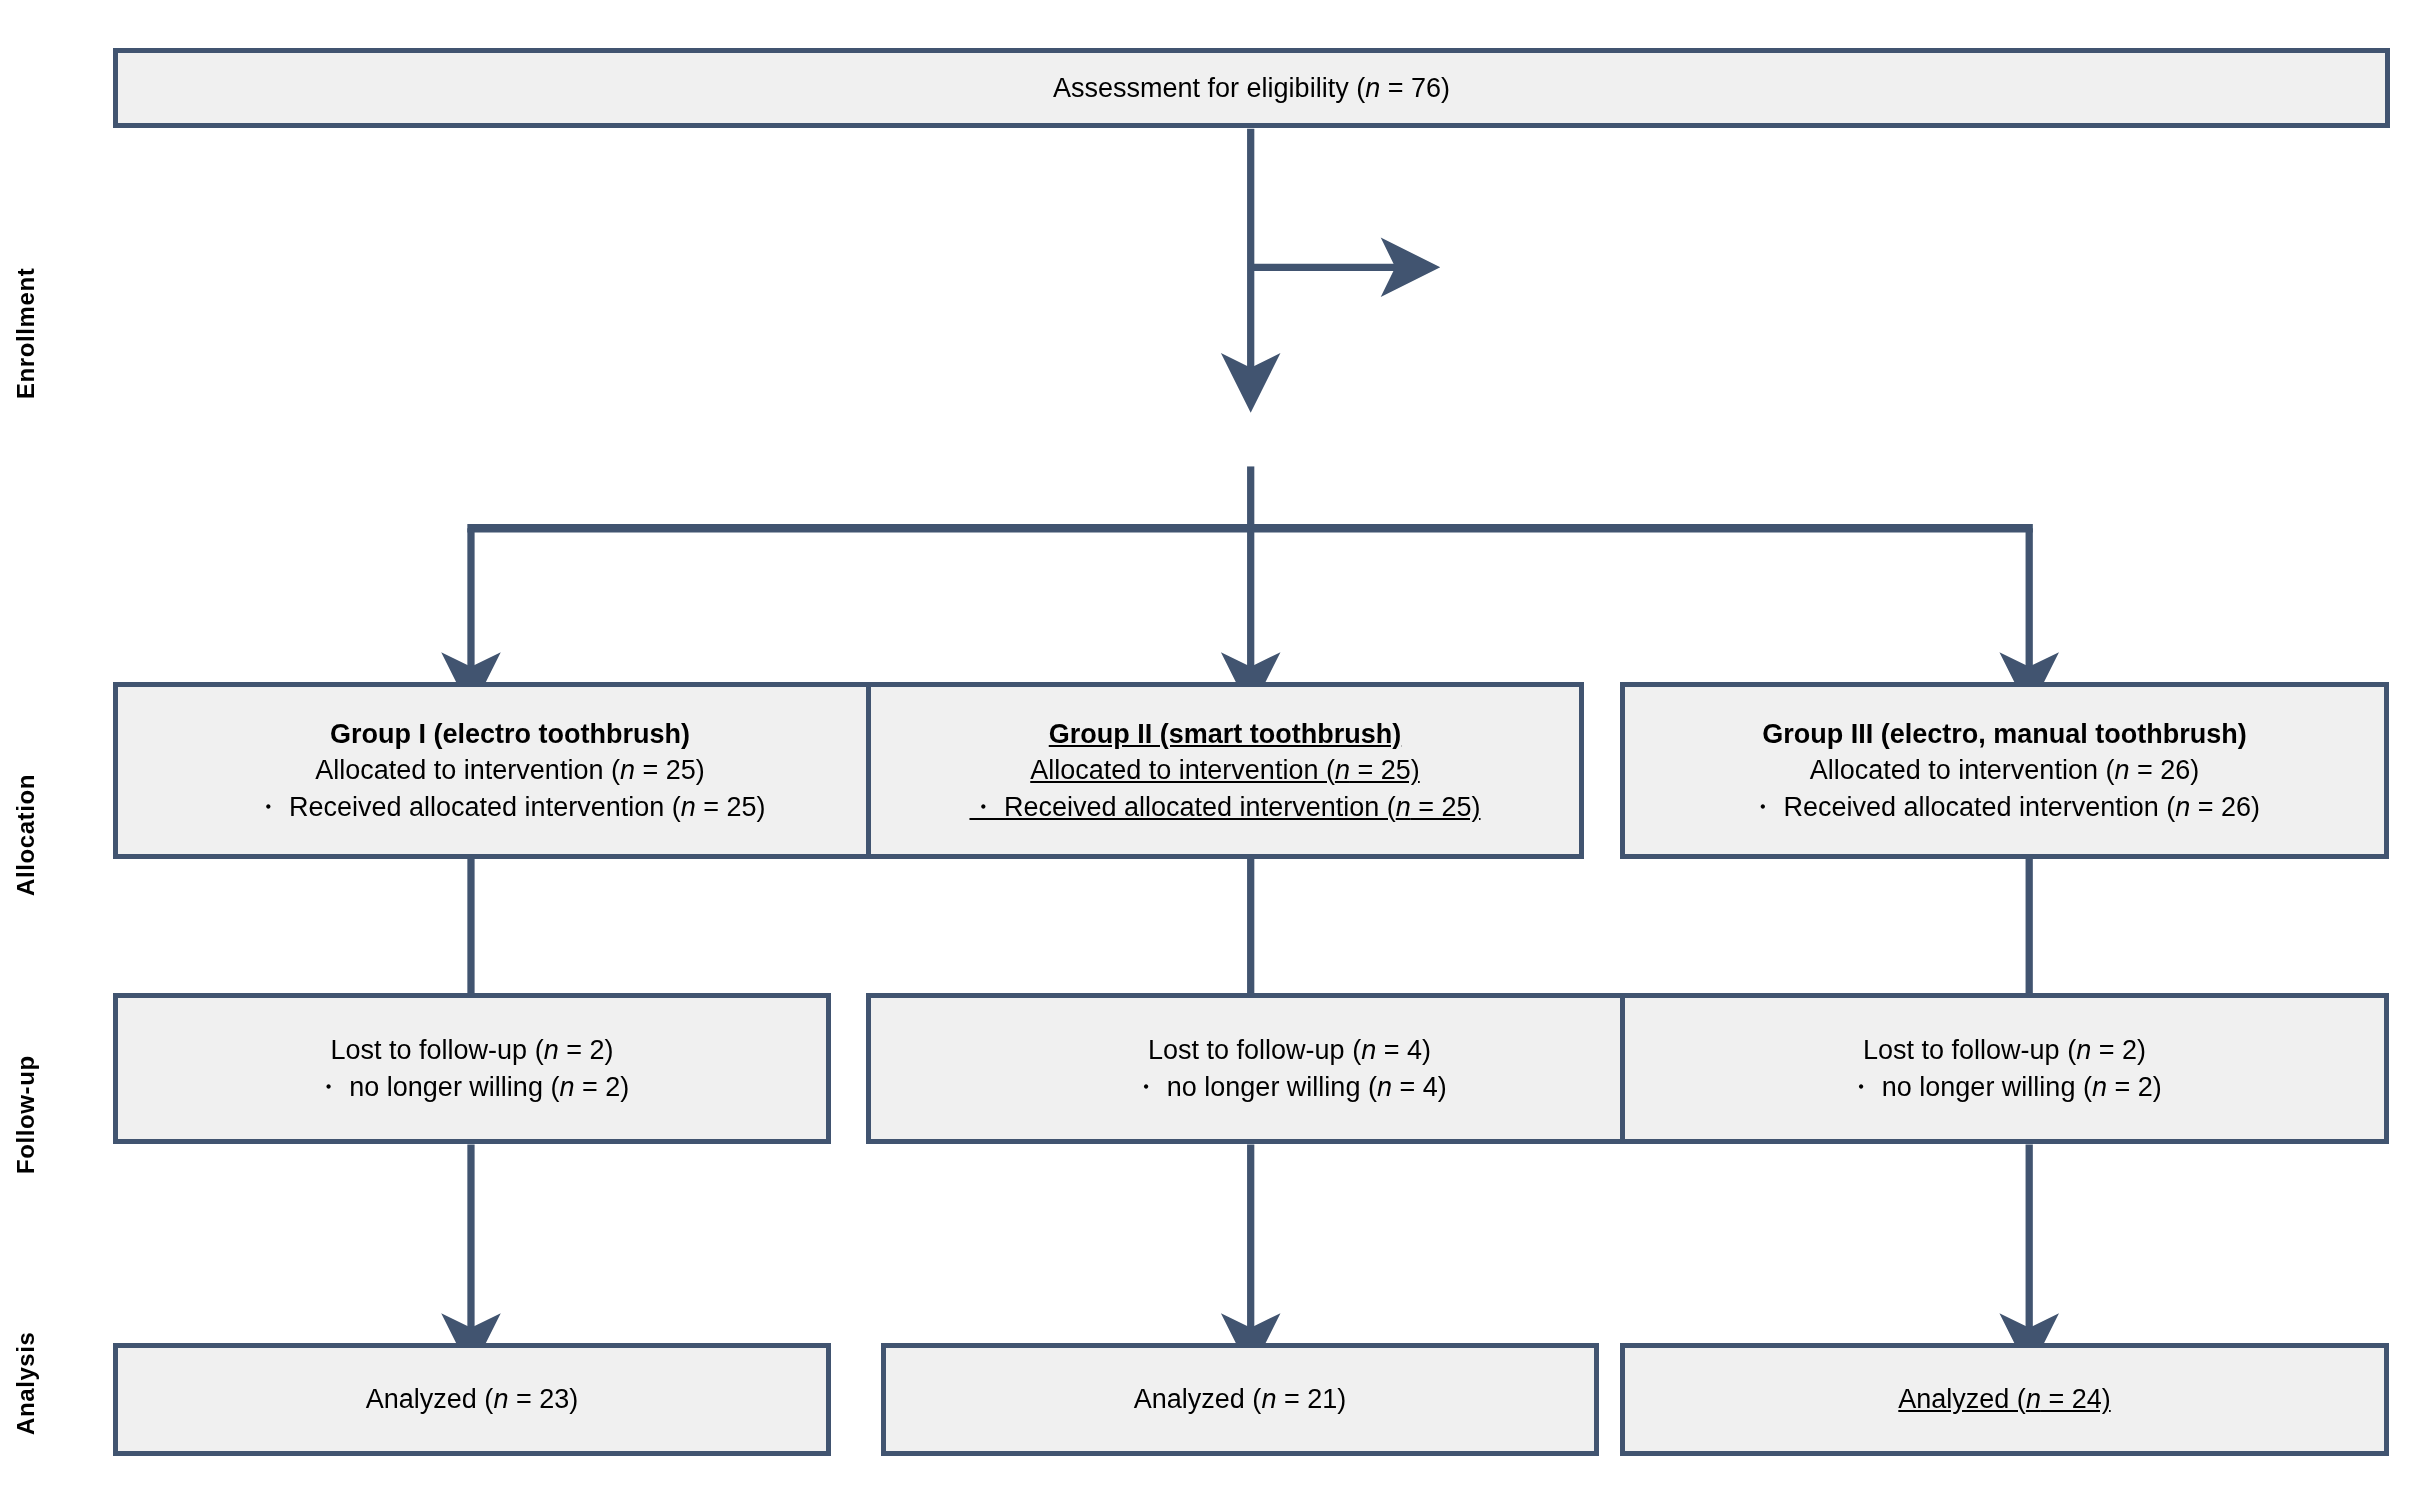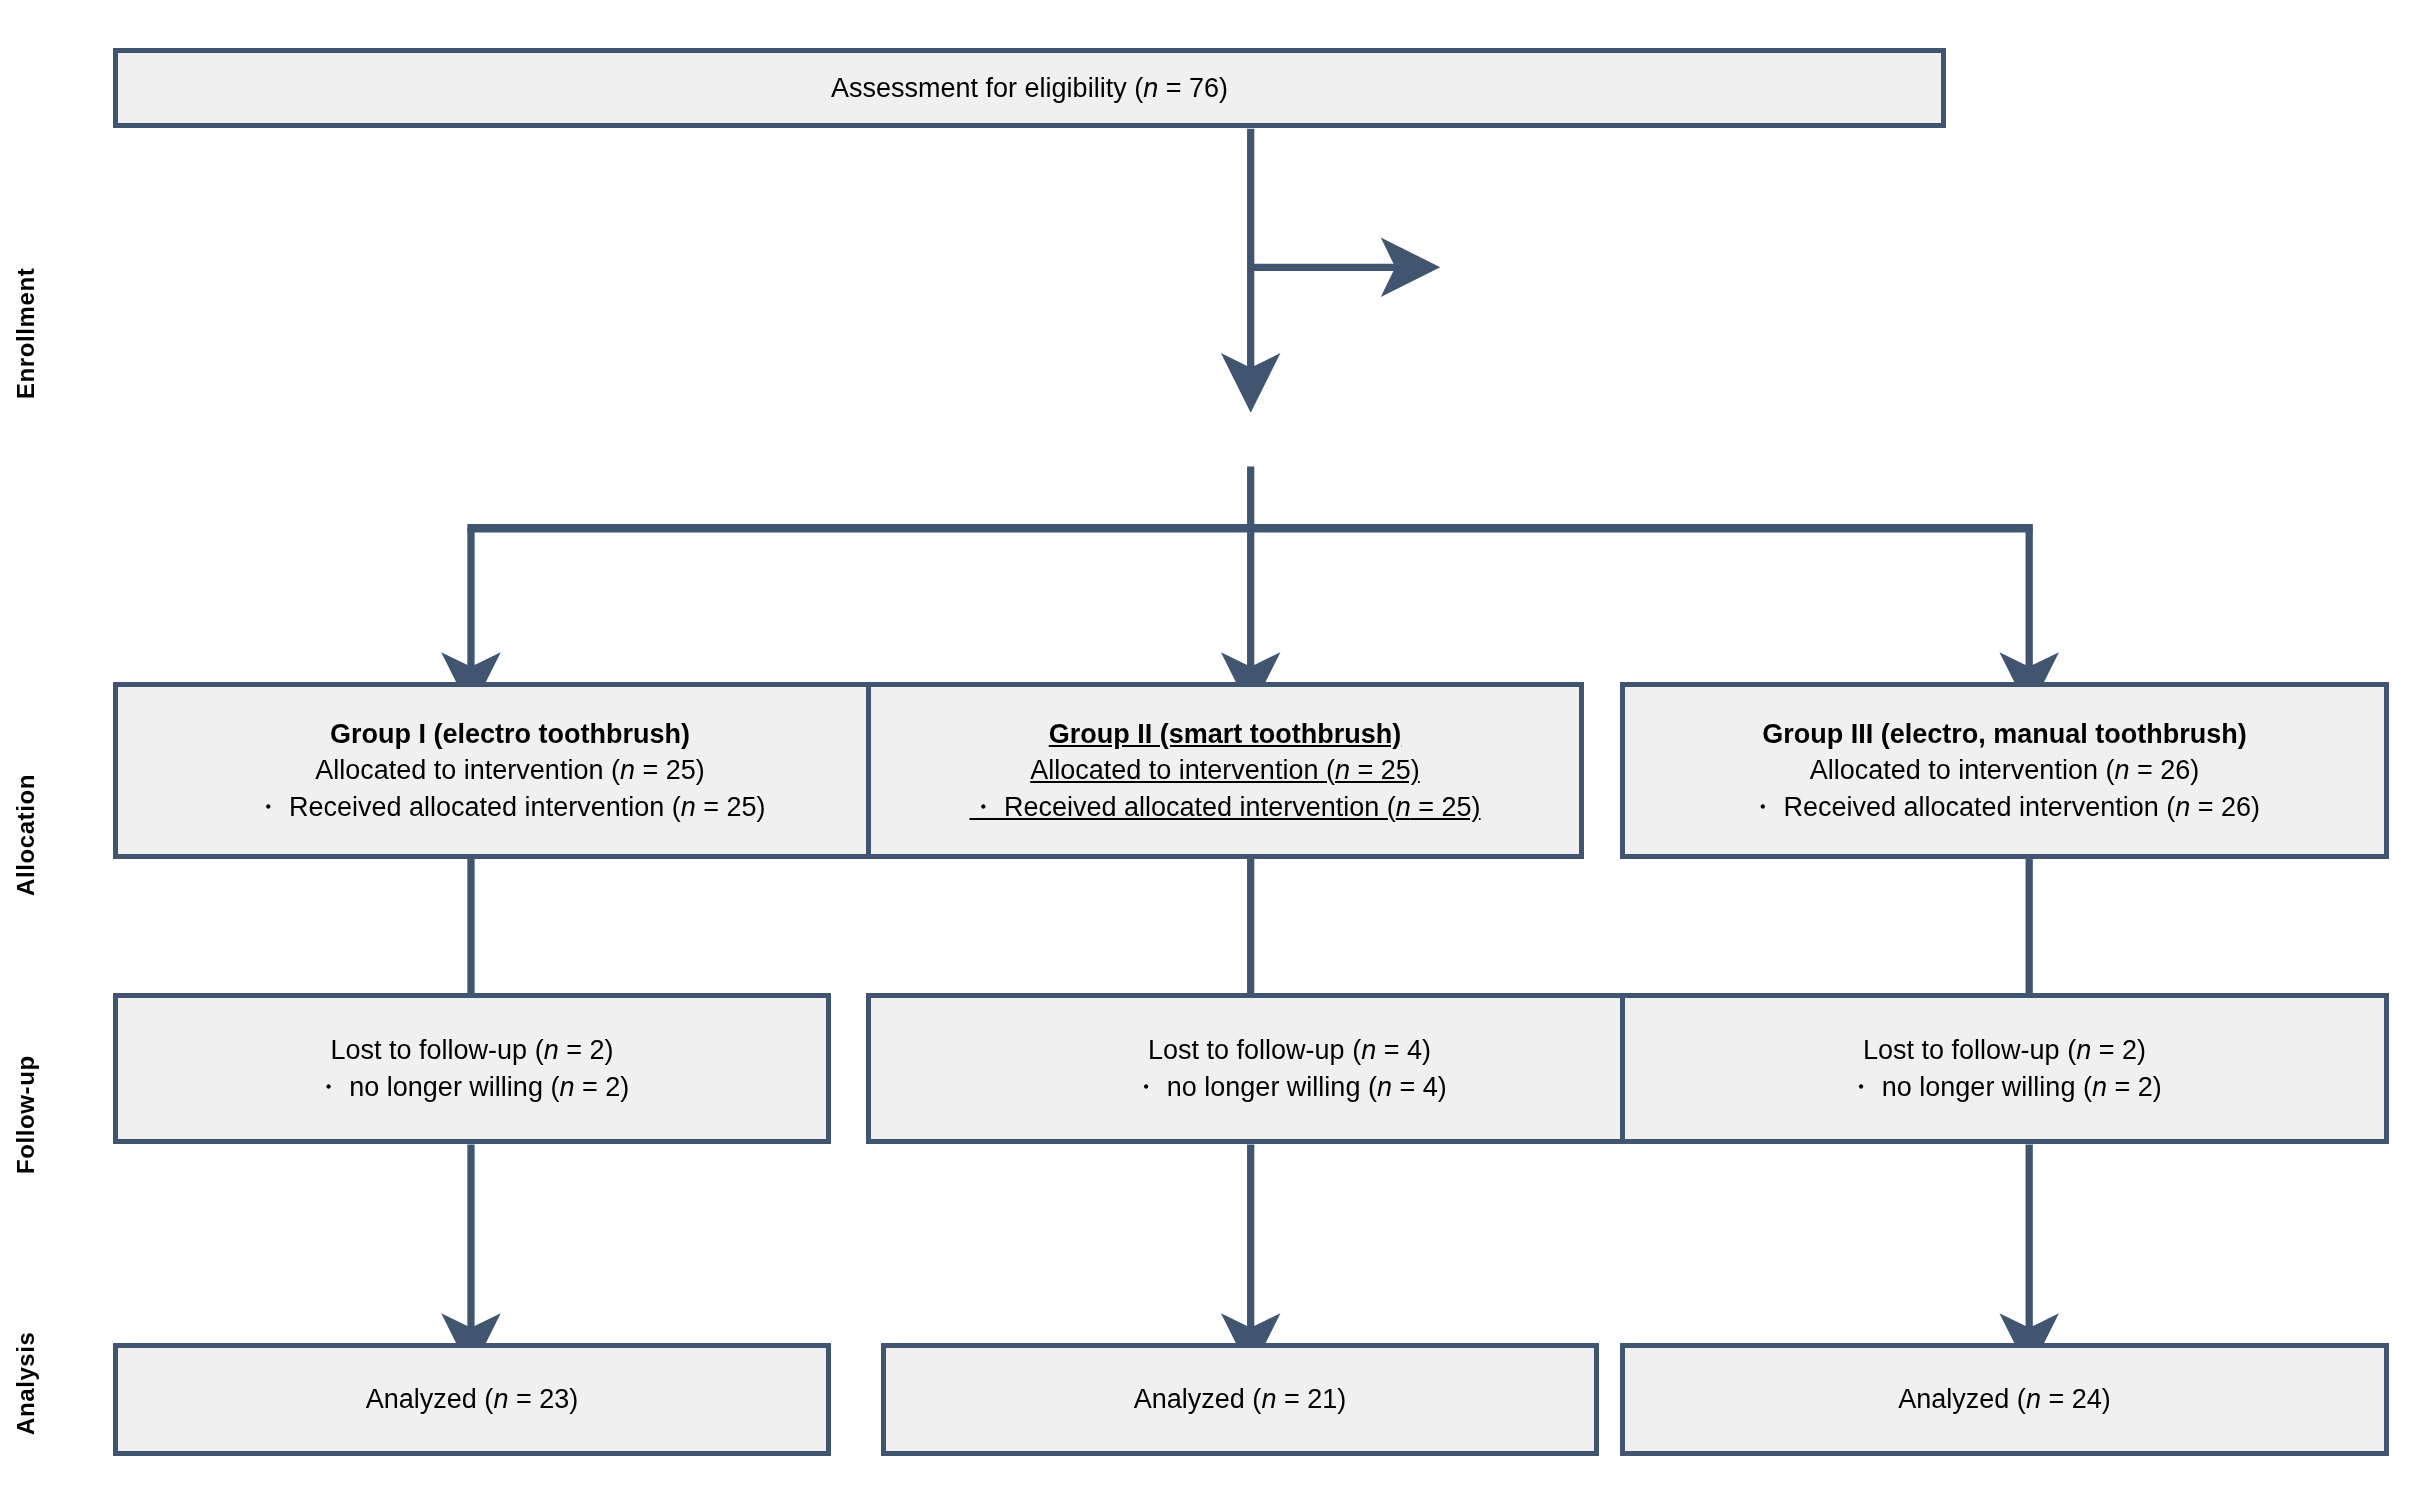--- a/index.html
+++ b/index.html
@@ -90,21 +90,21 @@
     <line x1="778" y1="1890" x2="778" y2="2218" stroke="#415470" stroke-width="12" marker-end="url(#arrowhead)"></line>
     <line x1="2066" y1="1890" x2="2066" y2="2218" stroke="#415470" stroke-width="12" marker-end="url(#arrowhead)"></line>
     <line x1="3352" y1="1890" x2="3352" y2="2218" stroke="#415470" stroke-width="12" marker-end="url(#arrowhead)"></line>
   </svg>
 
   <div class="stage-label" style="left:38px; top:375px;">Enrollment</div>
   <div class="stage-label" style="left:38px; top:872px;">Allocation</div>
   <div class="stage-label" style="left:38px; top:1150px;">Follow-up</div>
   <div class="stage-label" style="left:38px; top:1411px;">Analysis</div>
 
-  <div class="flow-box" style="left:113px; top:48px; width:1833px; height:80px;justify-content:center;">
+  <div class="flow-box" style="left:113px; top:48px; width:2277px; height:80px;justify-content:center;">
       <span class="line">Assessment for eligibility (<em>n</em> = 76)</span>
     </div>
 
 
 
   <div class="flow-box" style="left:113px; top:682px; width:794px; height:177px;">
       <span class="line bold">Group I (electro toothbrush)</span>
       <span class="line">Allocated to intervention (<em>n</em> = 25)</span>
       <span class="line">・ Received allocated intervention (<em>n</em> = 25)</span>
     </div>
@@ -137,18 +137,18 @@
     </div>
 
   <div class="flow-box" style="left:113px; top:1343px; width:718px; height:113px;">
       <span class="line">Analyzed (<em>n</em> = 23)</span>
     </div>
 
   <div class="flow-box" style="left:881px; top:1343px; width:718px; height:113px;">
       <span class="line">Analyzed (<em>n</em> = 21)</span>
     </div>
 
-  <div class="flow-box" style="left:1620px; top:1343px; width:769px; height:113px;">
+  <div class="flow-box" style="left:1620px; top:1343px; width:769px; height:113px;text-decoration:underline;">
       <span class="line">Analyzed (<em>n</em> = 24)</span>
     </div>
 
 </div>
 
 
 </body></html>

